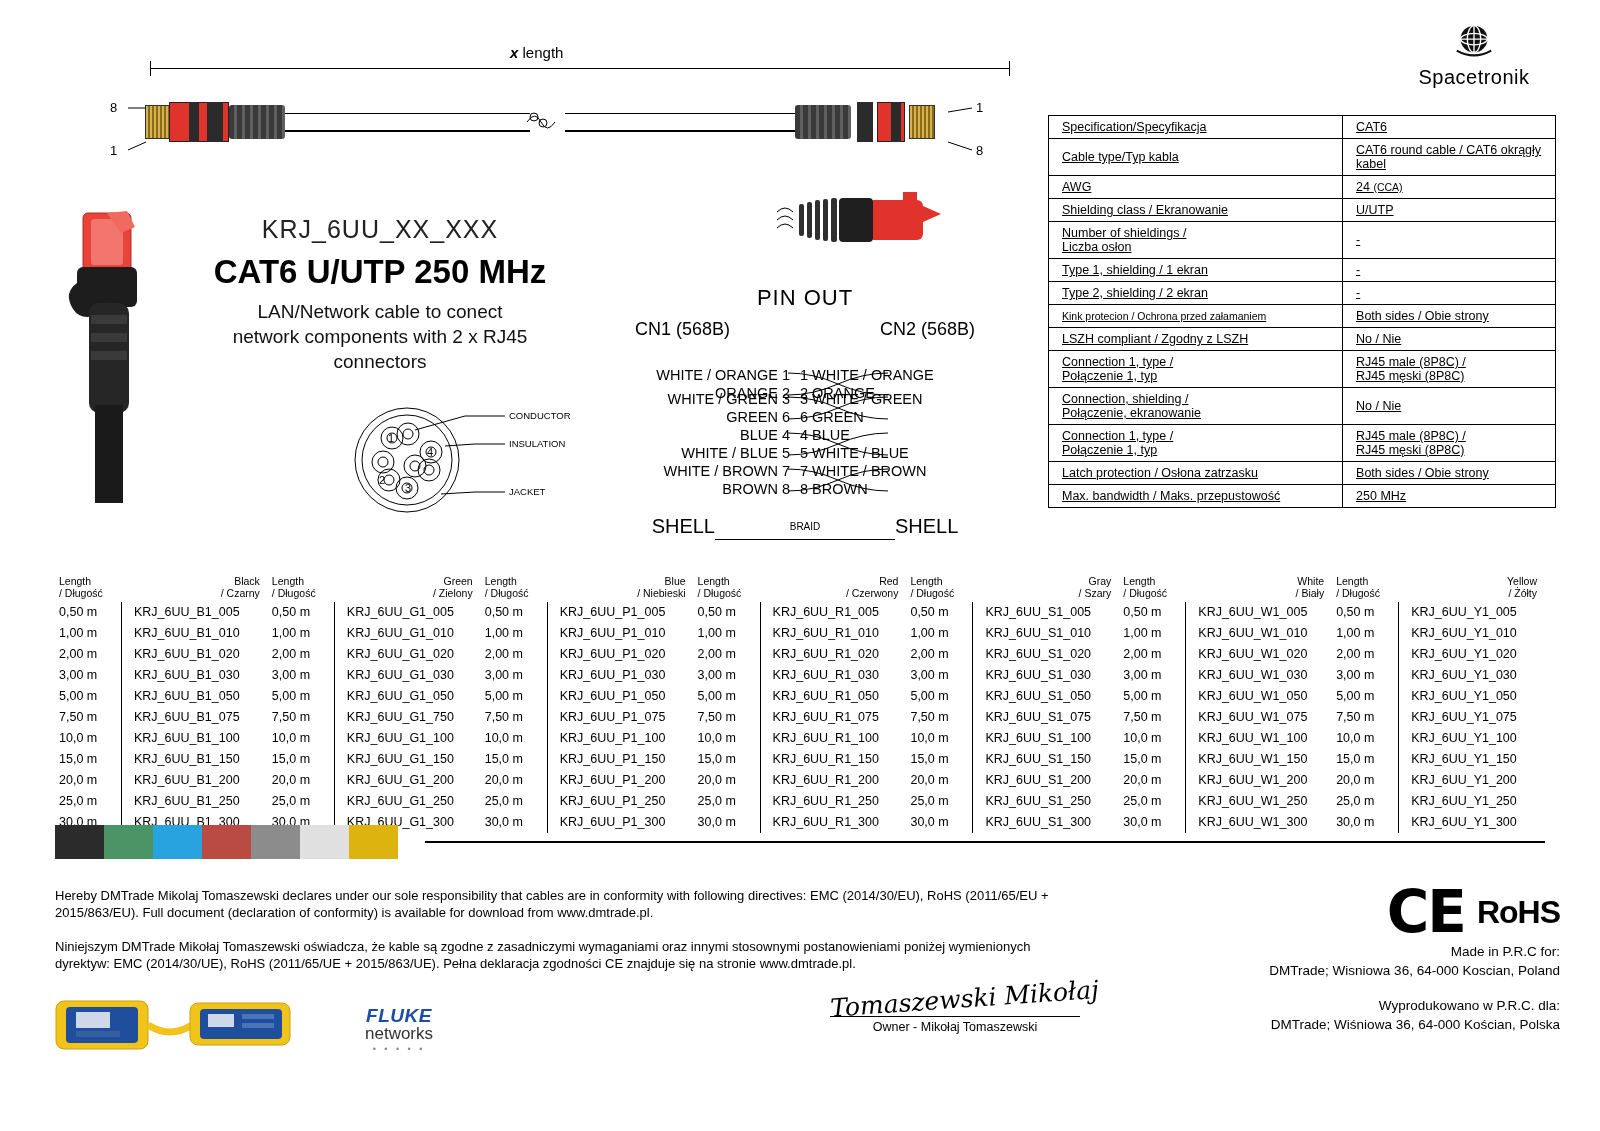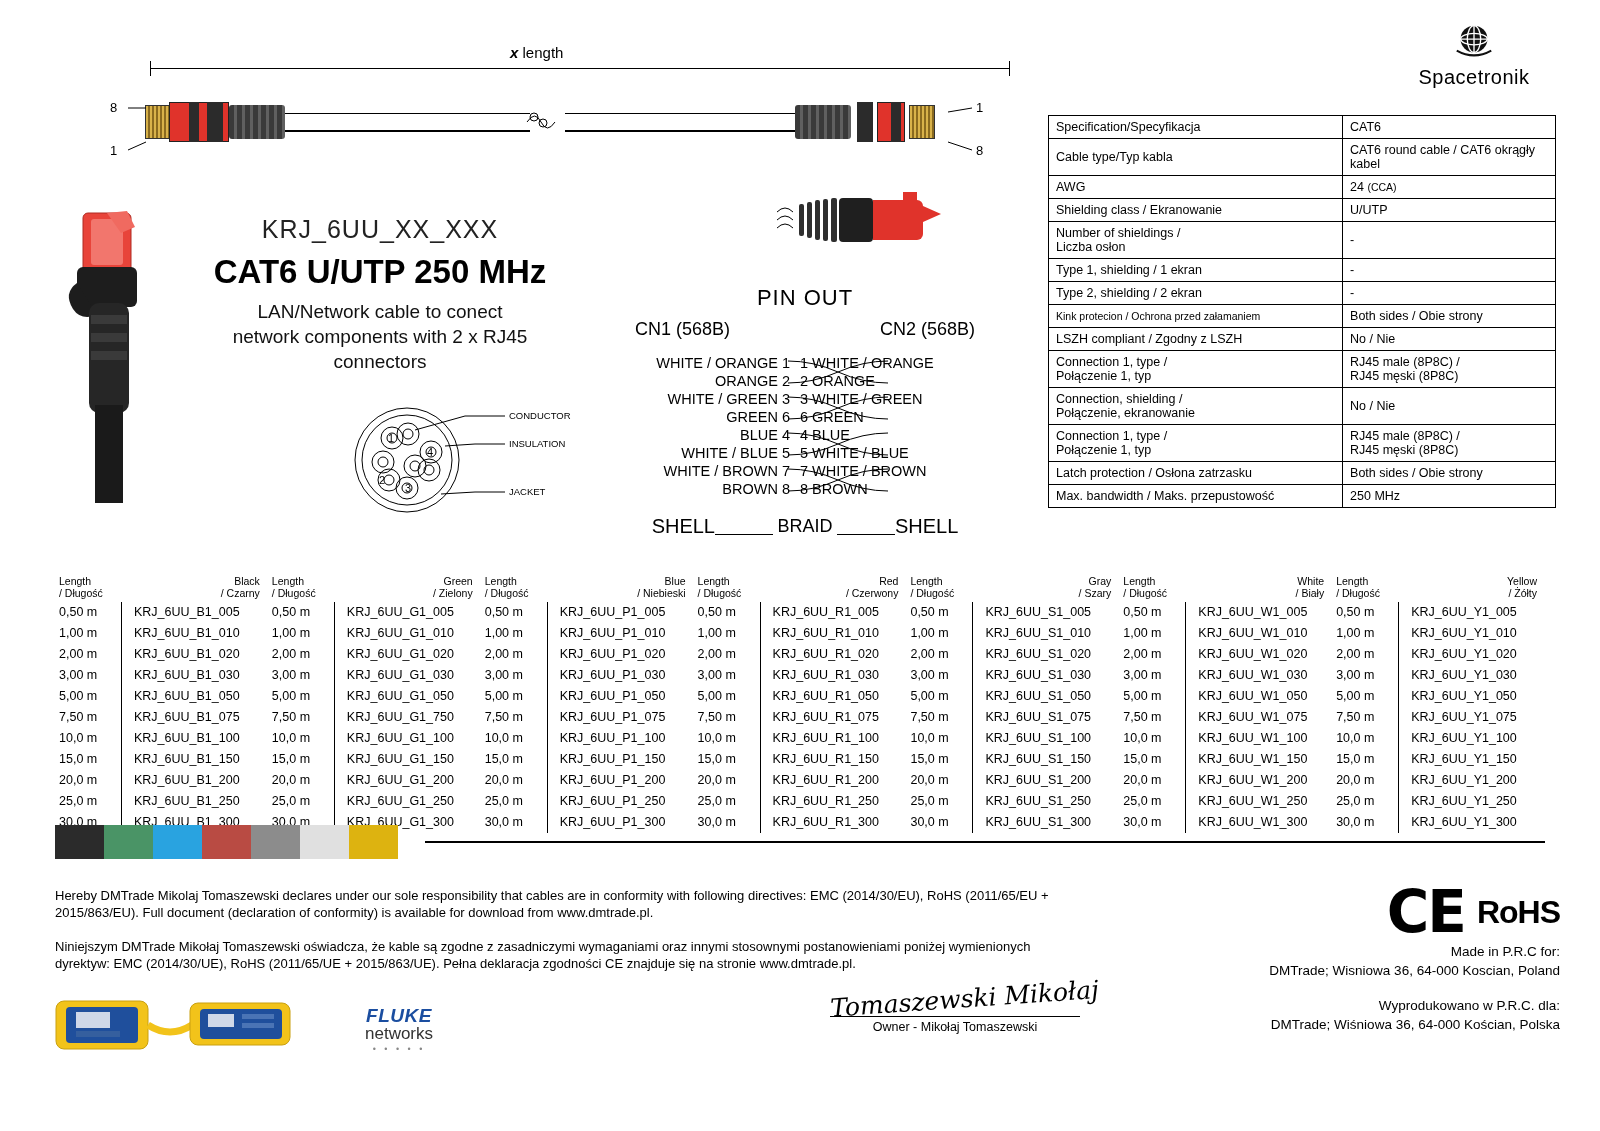--- a/index.html
+++ b/index.html
@@ -52,28 +52,28 @@
   .pinout { position:absolute; left:595px; top:285px; width:420px; }
   .pinout-title { text-align:center; font-size:22px; letter-spacing:1px; }
   .cn-row { display:flex; justify-content:space-between; font-size:18px; margin-top:8px; padding:0 40px; }
   .pairs { position:relative; margin-top:14px; height:155px; }
   .pair { position:relative; height:36px; }
   .pl { position:absolute; right:225px; text-align:right; font-size:14.5px; width:200px; }
   .pr { position:absolute; left:205px; text-align:left; font-size:14.5px; width:200px; }
   .pl div, .pr div { line-height:18px; }
   .shell-row { display:flex; align-items:center; justify-content:center; font-size:20px; margin-top:6px; }
   .shell-row .lbl { width:120px; }
-  .braid { position:relative; flex:1; text-align:center; font-size:18px; }
+  .braid { position:relative; flex:1; text-align:center; font-size:10px; }
   .braid .ln { position:absolute; left:0; right:0; top:18px; height:1px; background:#000; }
 
   .small-plug { position:absolute; left:775px; top:190px; width:220px; height:60px; }
 
   
   table.spec { position:absolute; left:1048px; top:115px; width:508px; border-collapse:collapse; font-size:12.5px; }
-  table.spec td { border:1px solid #000; padding:4px 7px; vertical-align:middle; }
+  table.spec td { border:1px solid #000; padding:4px 13px; vertical-align:middle;text-decoration:underline; }
   table.spec td.k { width:58%; }
   table.spec td.v { width:42%; }
   .tiny { font-size:10.5px; }
 
   .logo { position:absolute; right:36px; top:18px; width:180px; text-align:center; }
   .logo .globe { width:46px; height:46px; margin:0 auto; }
   .logo .name { font-size:20px; letter-spacing:.5px; margin-top:2px; }
 
   
   .pn-wrap { position:absolute; left:55px; top:575px; width:1490px; display:flex; }
@@ -266,21 +266,21 @@
     <div class="pinout-title">PIN OUT</div>
     <div class="cn-row">
       <span>CN1 (568B)</span>
       <span>CN2 (568B)</span>
     </div>
 
     <div class="pairs">
 
       <svg style="position:absolute;left:205px;top:0;" width="0" height="0"></svg>
 
-      <div class="pair" style="top:0;">
+      <div class="pair" style="top:12px;">
         <div class="pl">
           <div>WHITE / ORANGE 1</div>
           <div>ORANGE 2</div>
         </div>
         <div class="pr">
           <div>1 WHITE / ORANGE</div>
           <div>2 ORANGE</div>
         </div>
         <svg style="position:absolute;left:193px;top:3px;" width="100" height="30">
           <path d="M0 4 q25 0 50 11 q25 11 50 11" stroke="#000" fill="none"></path>

